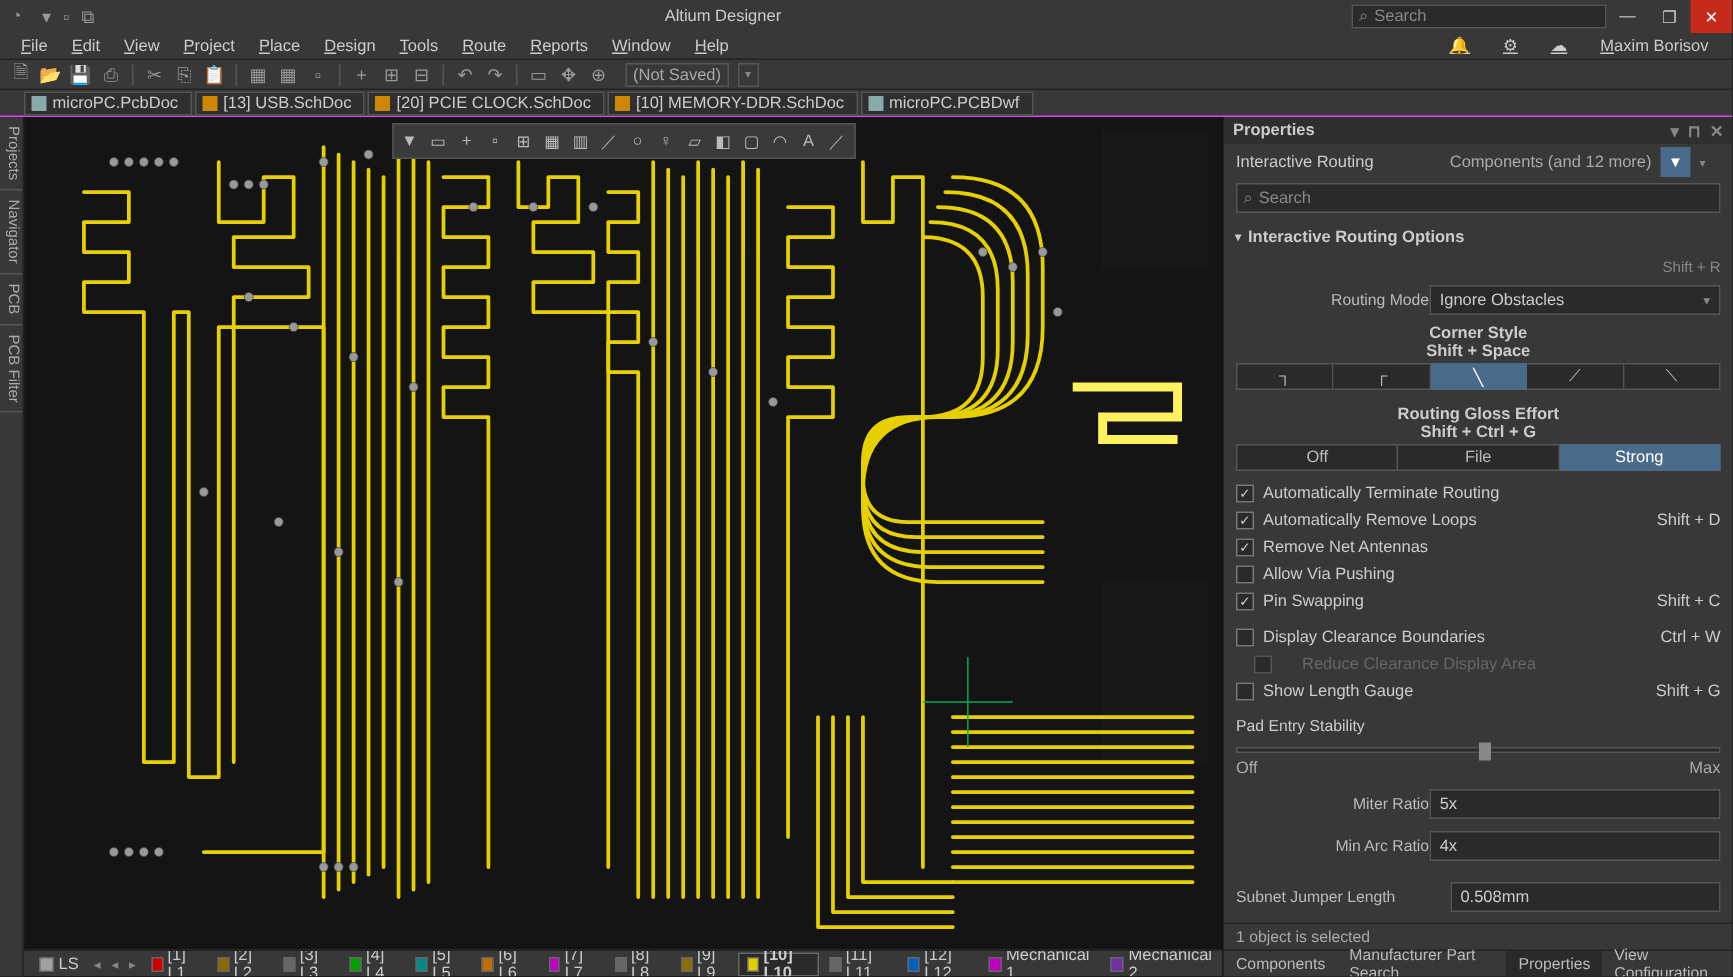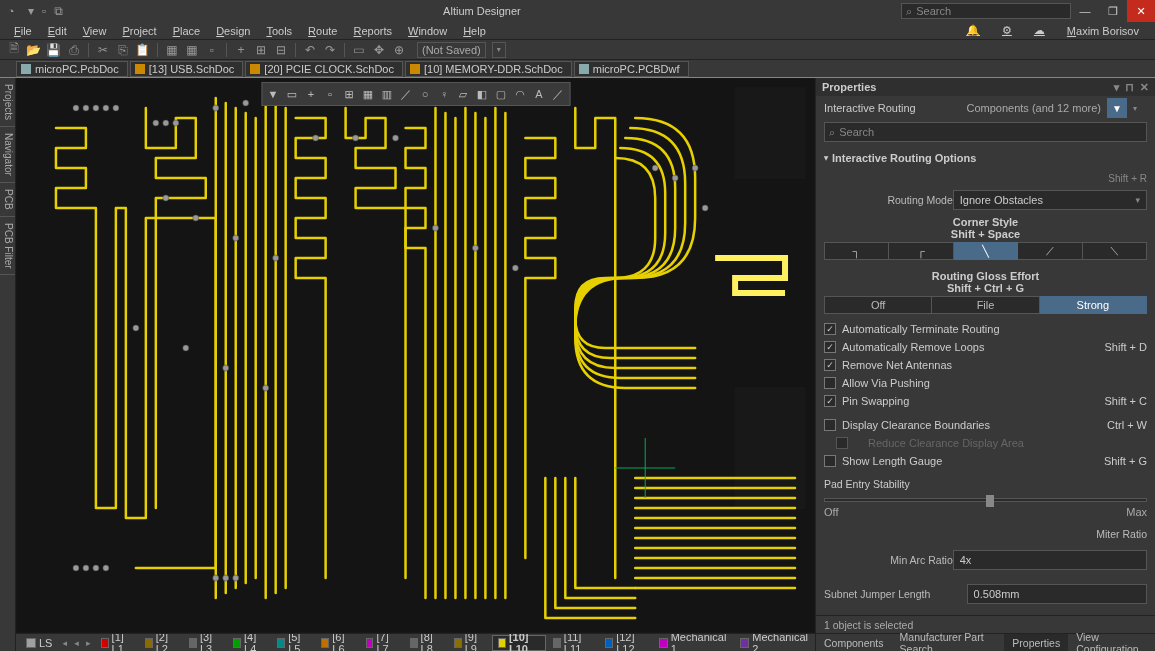--- a/index.html
+++ b/index.html
@@ -452,20 +452,21 @@
       <div class="slider">
           <div class="thumb" style="left:50%"></div>
         </div>
       <div class="sliderlabels">
           <span>Off</span>
           <span>Max</span>
         </div>
 
       <div class="row">
         <div class="lab">Miter Ratio</div>
+        <div class="input">5x</div>
       </div>
       <div style="height:4px"></div>
       <div class="row">
         <div class="lab">Min Arc Ratio</div>
         <div class="input">4x</div>
       </div>
       <div style="height:10px"></div>
       <div class="row">
         <div class="lab" style="text-align:left;flex:1.2">Subnet Jumper Length</div>
         <div class="input">0.508mm</div>

